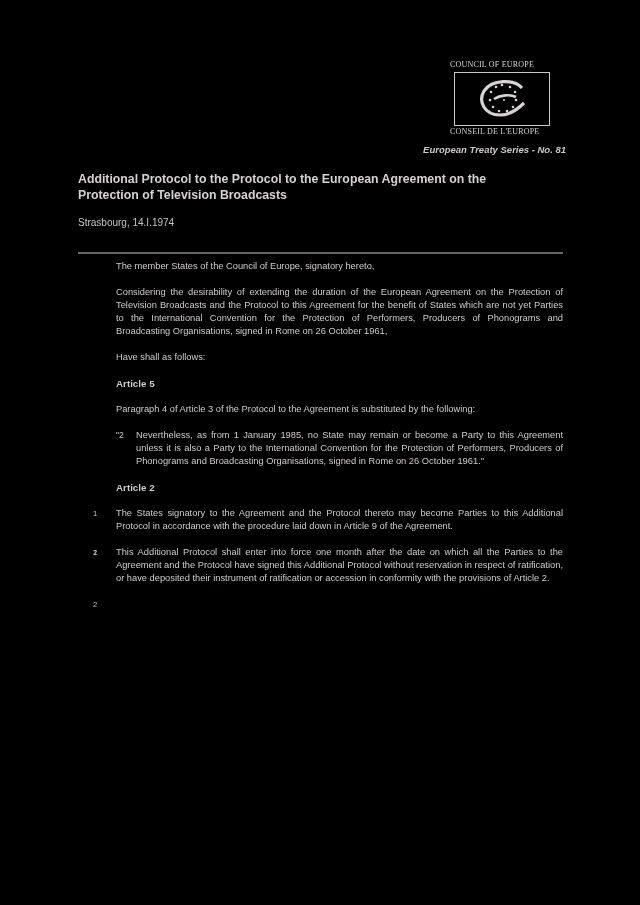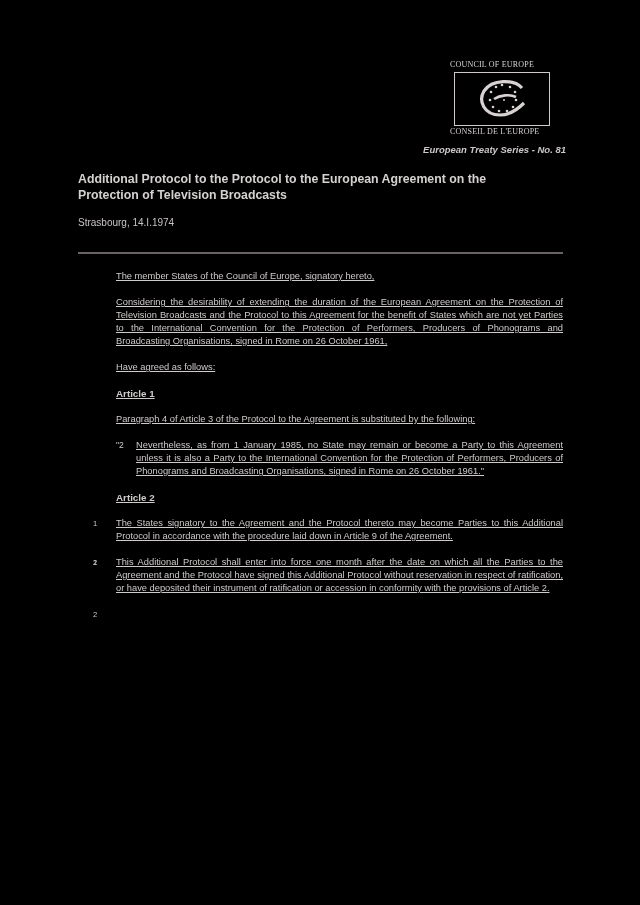--- a/index.html
+++ b/index.html
@@ -5,21 +5,21 @@
     html, body { margin: 0; padding: 0; background: #000; }
     body { width: 640px; height: 905px; position: relative; overflow: hidden;
            font-family: "Liberation Sans", sans-serif; color: #d4cfcf; }
     .logo { position: absolute; left: 450px; top: 60px; width: 104px; text-align: left; }
     .logo-top, .logo-bottom { font-family: "Liberation Serif", serif; font-size: 8px; letter-spacing: 0.2px; color: #d8d2d2; line-height: 10px; white-space: nowrap; }
     .logo-box { width: 96px; height: 54px; margin: 2px auto 1px auto; border: 1px solid #cfc9c9; box-sizing: border-box; display: flex; align-items: center; justify-content: center; }
     .series { position: absolute; right: 74px; top: 144px; font-size: 9.5px; font-weight: bold; font-style: italic; color: #cdc8c8; white-space: nowrap; margin-left: 14px; }
     .title { position: absolute; left: 78px; top: 171px; width: 470px; font-size: 12.3px; font-weight: bold; line-height: 16px; color: #d6d1d1; }
     .place { position: absolute; left: 78px; top: 217px; font-size: 10px; color: #c9c4c4; text-align: right; }
     .rule { position: absolute; left: 78px; top: 252px; width: 485px; height: 2px; background: #6a6264; }
-    .body { position: absolute; left: 116px; top: 270px; width: 447px; font-size: 9.3px; line-height: 13px; color: #d0cbcb; text-decoration: underline; }
+    .body { position: absolute; left: 116px; top: 260px; width: 447px; font-size: 9.3px; line-height: 13px; color: #d0cbcb; }
     .p { margin: 0 0 13px 0; text-align: justify; }
     .art { font-weight: bold; margin: 0 0 13px 0; font-size: 9.8px; }
     .num-p { position: relative; margin: 0 0 13px 0; text-align: justify; }
     .num { position: absolute; left: -23px; top: 0; font-size: 7.5px; }
     .quote-p { position: relative; margin: 0 0 13px 0; text-align: justify; padding-left: 20px; }
     .quote-num { position: absolute; left: 0; top: 0; font-size: 8.5px; }
   </style>
 </head>
 <body>
 
@@ -52,23 +52,23 @@
 
 <div class="title">Additional Protocol to the Protocol to the European Agreement on the Protection of Television Broadcasts</div>
 
 <div class="place">Strasbourg, 14.I.1974</div>
 
 <div class="rule"></div>
 
 <div class="body">
   <p class="p">The member States of the Council of Europe, signatory hereto,</p>
   <p class="p">Considering the desirability of extending the duration of the European Agreement on the Protection of Television Broadcasts and the Protocol to this Agreement for the benefit of States which are not yet Parties to the International Convention for the Protection of Performers, Producers of Phonograms and Broadcasting Organisations, signed in Rome on 26 October 1961,</p>
-  <p class="p">Have agreed as follows:</p>
+  <p class="p">Have shall as follows:</p>
 
-  <div class="art">Article 1</div>
+  <div class="art">Article 5</div>
   <p class="p">Paragraph 4 of Article 3 of the Protocol to the Agreement is substituted by the following:</p>
   <div class="quote-p">
     <span class="quote-num">"2</span>
     <span>Nevertheless, as from 1 January 1985, no State may remain or become a Party to this Agreement unless it is also a Party to the International Convention for the Protection of Performers, Producers of Phonograms and Broadcasting Organisations, signed in Rome on 26 October 1961."</span>
   </div>
 
   <div class="art">Article 2</div>
   <div class="num-p">
     <span class="num">1</span>
     <span>The States signatory to the Agreement and the Protocol thereto may become Parties to this Additional Protocol in accordance with the procedure laid down in Article 9 of the Agreement.</span>

